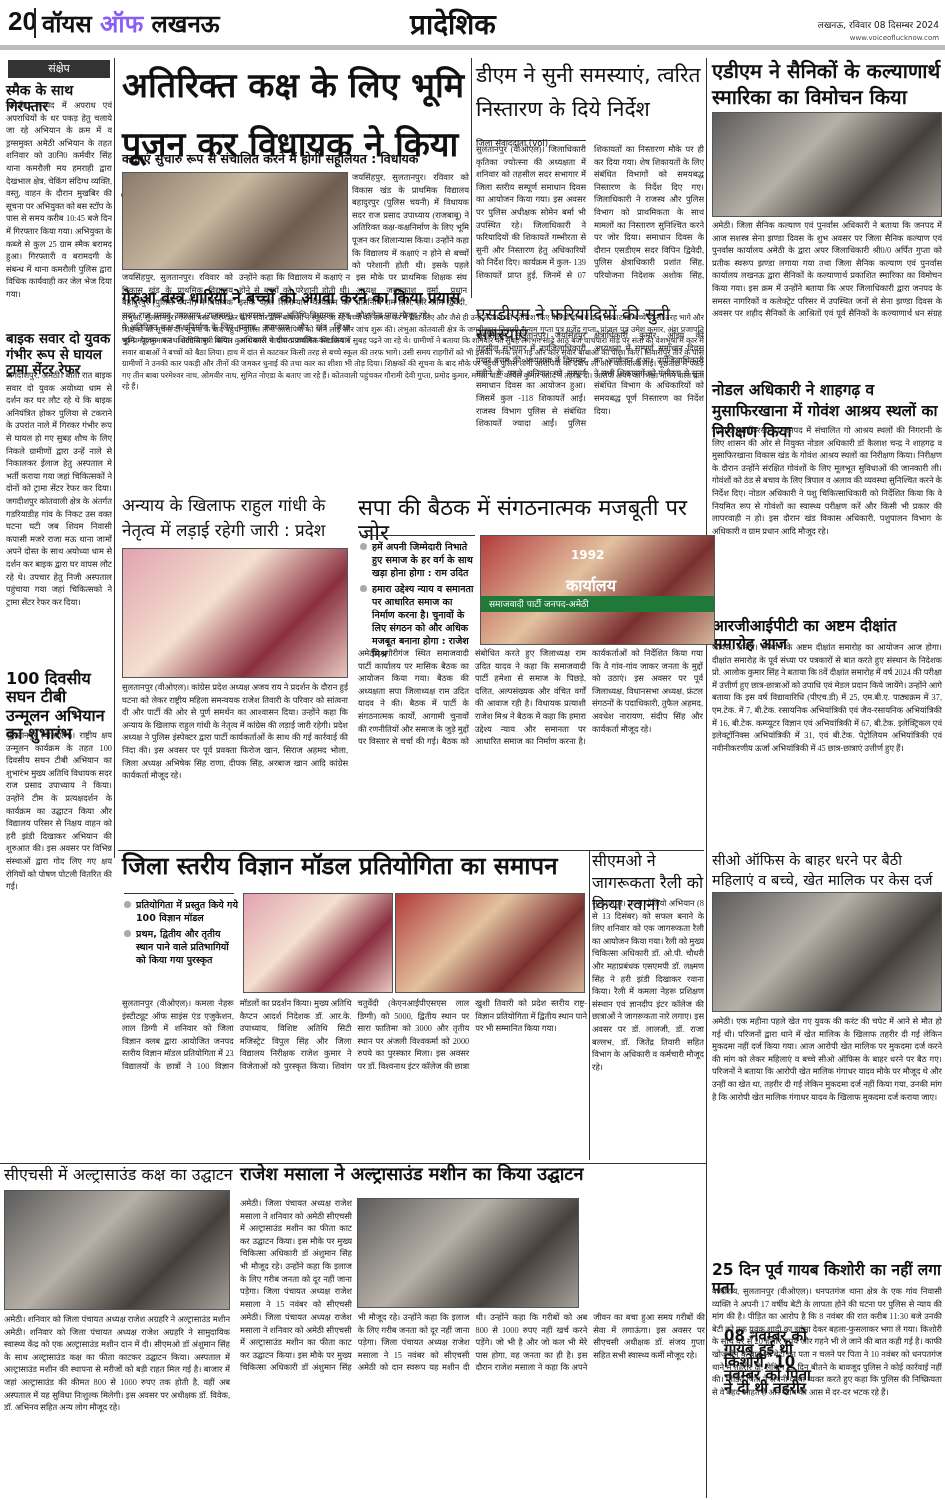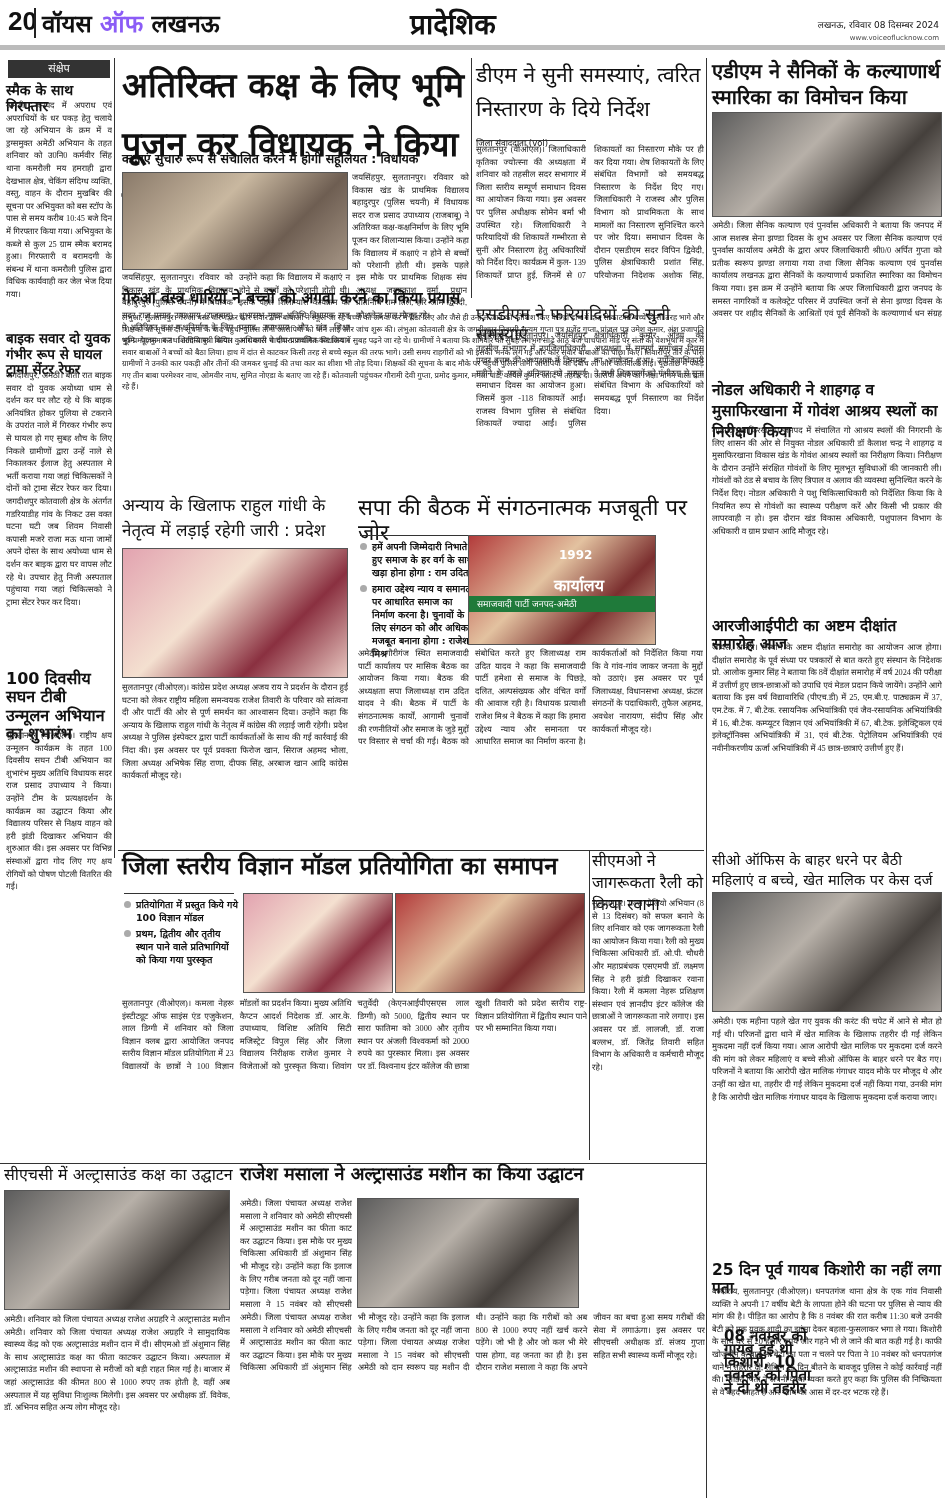--- a/index.html
+++ b/index.html
@@ -86,21 +86,21 @@
 <div class="abs hl" style="left:122px;top:493px;width:230px;font-size:17px;font-weight:normal;line-height:25px">अन्याय के खिलाफ राहुल गांधी के नेतृत्व में लड़ाई रहेगी जारी : प्रदेश अध्यक्ष</div>
 <div class="abs photo pink" style="left:122px;top:548px;width:226px;height:130px"></div>
 <div class="abs body" style="left:122px;top:682px;width:226px;height:165px">सुलतानपुर (वीओएल)। कांग्रेस प्रदेश अध्यक्ष अजय राय ने प्रदर्शन के दौरान हुई घटना को लेकर राष्ट्रीय महिला समन्वयक राजेश तिवारी के परिवार को सांत्वना दी और पार्टी की ओर से पूर्ण समर्थन का आश्वासन दिया। उन्होंने कहा कि अन्याय के खिलाफ राहुल गांधी के नेतृत्व में कांग्रेस की लड़ाई जारी रहेगी। प्रदेश अध्यक्ष ने पुलिस इंस्पेक्टर द्वारा पार्टी कार्यकर्ताओं के साथ की गई कार्रवाई की निंदा की। इस अवसर पर पूर्व प्रवक्ता फिरोज खान, सिराज अहमद भोला, जिला अध्यक्ष अभिषेक सिंह राणा, दीपक सिंह, अरबाज खान आदि कांग्रेस कार्यकर्ता मौजूद रहे।</div>
 
 <div class="abs hl" style="left:358px;top:495px;width:345px;font-size:22px;font-weight:normal">सपा की बैठक में संगठनात्मक मजबूती पर जोर</div>
 <div class="abs hr" style="left:360px;top:535px;width:115px"></div>
 <ul class="abs bullets" style="left:360px;top:540px;width:115px">
   <li>हमें अपनी जिम्मेदारी निभाते हुए समाज के हर वर्ग के साथ खड़ा होना होगा : राम उदित</li>
   <li>हमारा उद्देश्य न्याय व समानता पर आधारित समाज का निर्माण करना है। चुनावों के लिए संगठन को और अधिक मजबूत बनाना होगा : राजेश मिश्र</li>
 </ul>
-<div class="abs photo red" style="left:468px;top:535px;width:188px;height:110px;overflow:hidden">
+<div class="abs photo red" style="left:480px;top:535px;width:235px;height:110px;overflow:hidden">
   <div style="position:absolute;left:90px;top:12px;color:#fff;font-size:12px;font-weight:bold">1992</div>
   <div style="position:absolute;left:85px;top:38px;color:#fff;font-size:16px;font-weight:bold">कार्यालय</div>
   <div style="position:absolute;left:0;top:60px;width:100%;height:16px;background:#1f7a3a;color:#fff;font-size:9px;line-height:16px;padding-left:8px">समाजवादी पार्टी जनपद-अमेठी</div>
 </div>
 <div class="abs body" style="left:358px;top:648px;width:345px;height:195px;column-count:3;column-gap:6px">अमेठी। गौरीगंज स्थित समाजवादी पार्टी कार्यालय पर मासिक बैठक का आयोजन किया गया। बैठक की अध्यक्षता सपा जिलाध्यक्ष राम उदित यादव ने की। बैठक में पार्टी के संगठनात्मक कार्यों, आगामी चुनावों की रणनीतियों और समाज के जुड़े मुद्दों पर विस्तार से चर्चा की गई। बैठक को संबोधित करते हुए जिलाध्यक्ष राम उदित यादव ने कहा कि समाजवादी पार्टी हमेशा से समाज के पिछड़े, दलित, अल्पसंख्यक और वंचित वर्गों की आवाज रही है। विधायक प्रत्याशी राजेश मिश्र ने बैठक में कहा कि हमारा उद्देश्य न्याय और समानता पर आधारित समाज का निर्माण करना है। कार्यकर्ताओं को निर्देशित किया गया कि वे गांव-गांव जाकर जनता के मुद्दों को उठाएं। इस अवसर पर पूर्व जिलाध्यक्ष, विधानसभा अध्यक्ष, फ्रंटल संगठनों के पदाधिकारी, तुफैल अहमद, अवधेश नारायण, संदीप सिंह और कार्यकर्ता मौजूद रहे।</div>
 
 <div class="abs hr" style="left:118px;top:850px;width:586px"></div>
 
 <div class="abs hl" style="left:122px;top:853px;width:470px;font-size:24px">जिला स्तरीय विज्ञान मॉडल प्रतियोगिता का समापन</div>
 <div class="abs hr" style="left:124px;top:893px;width:110px"></div>

